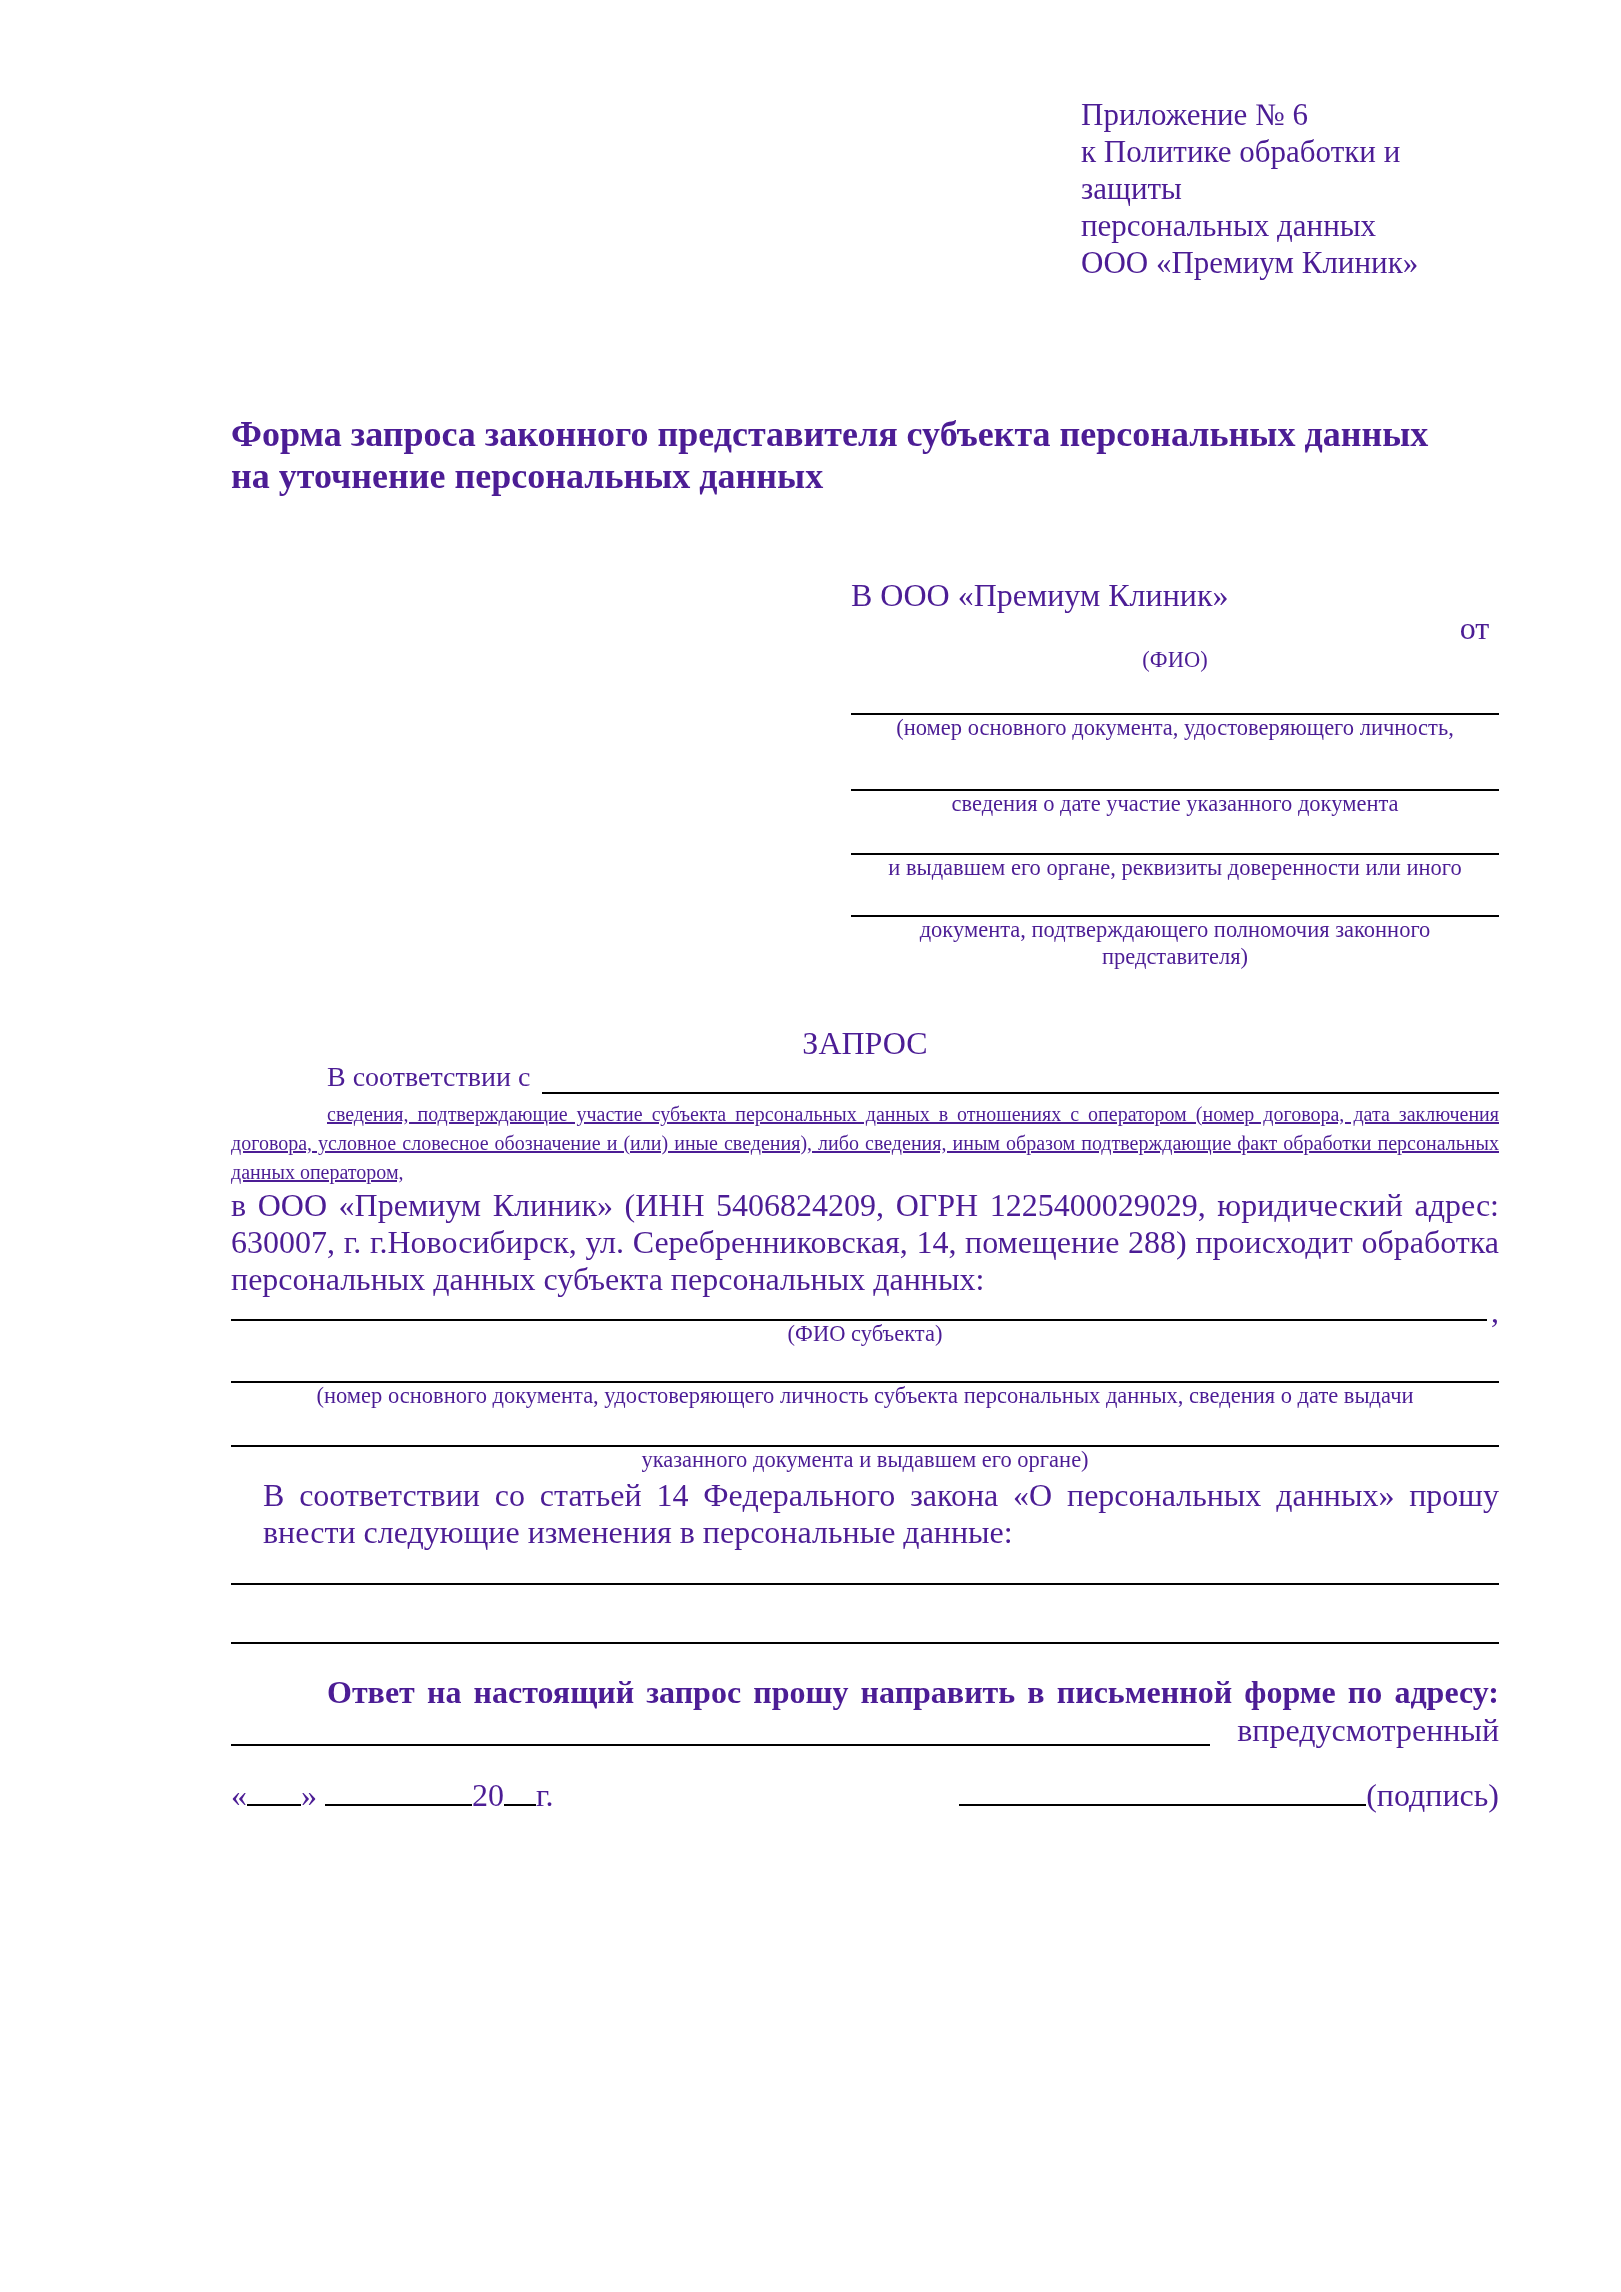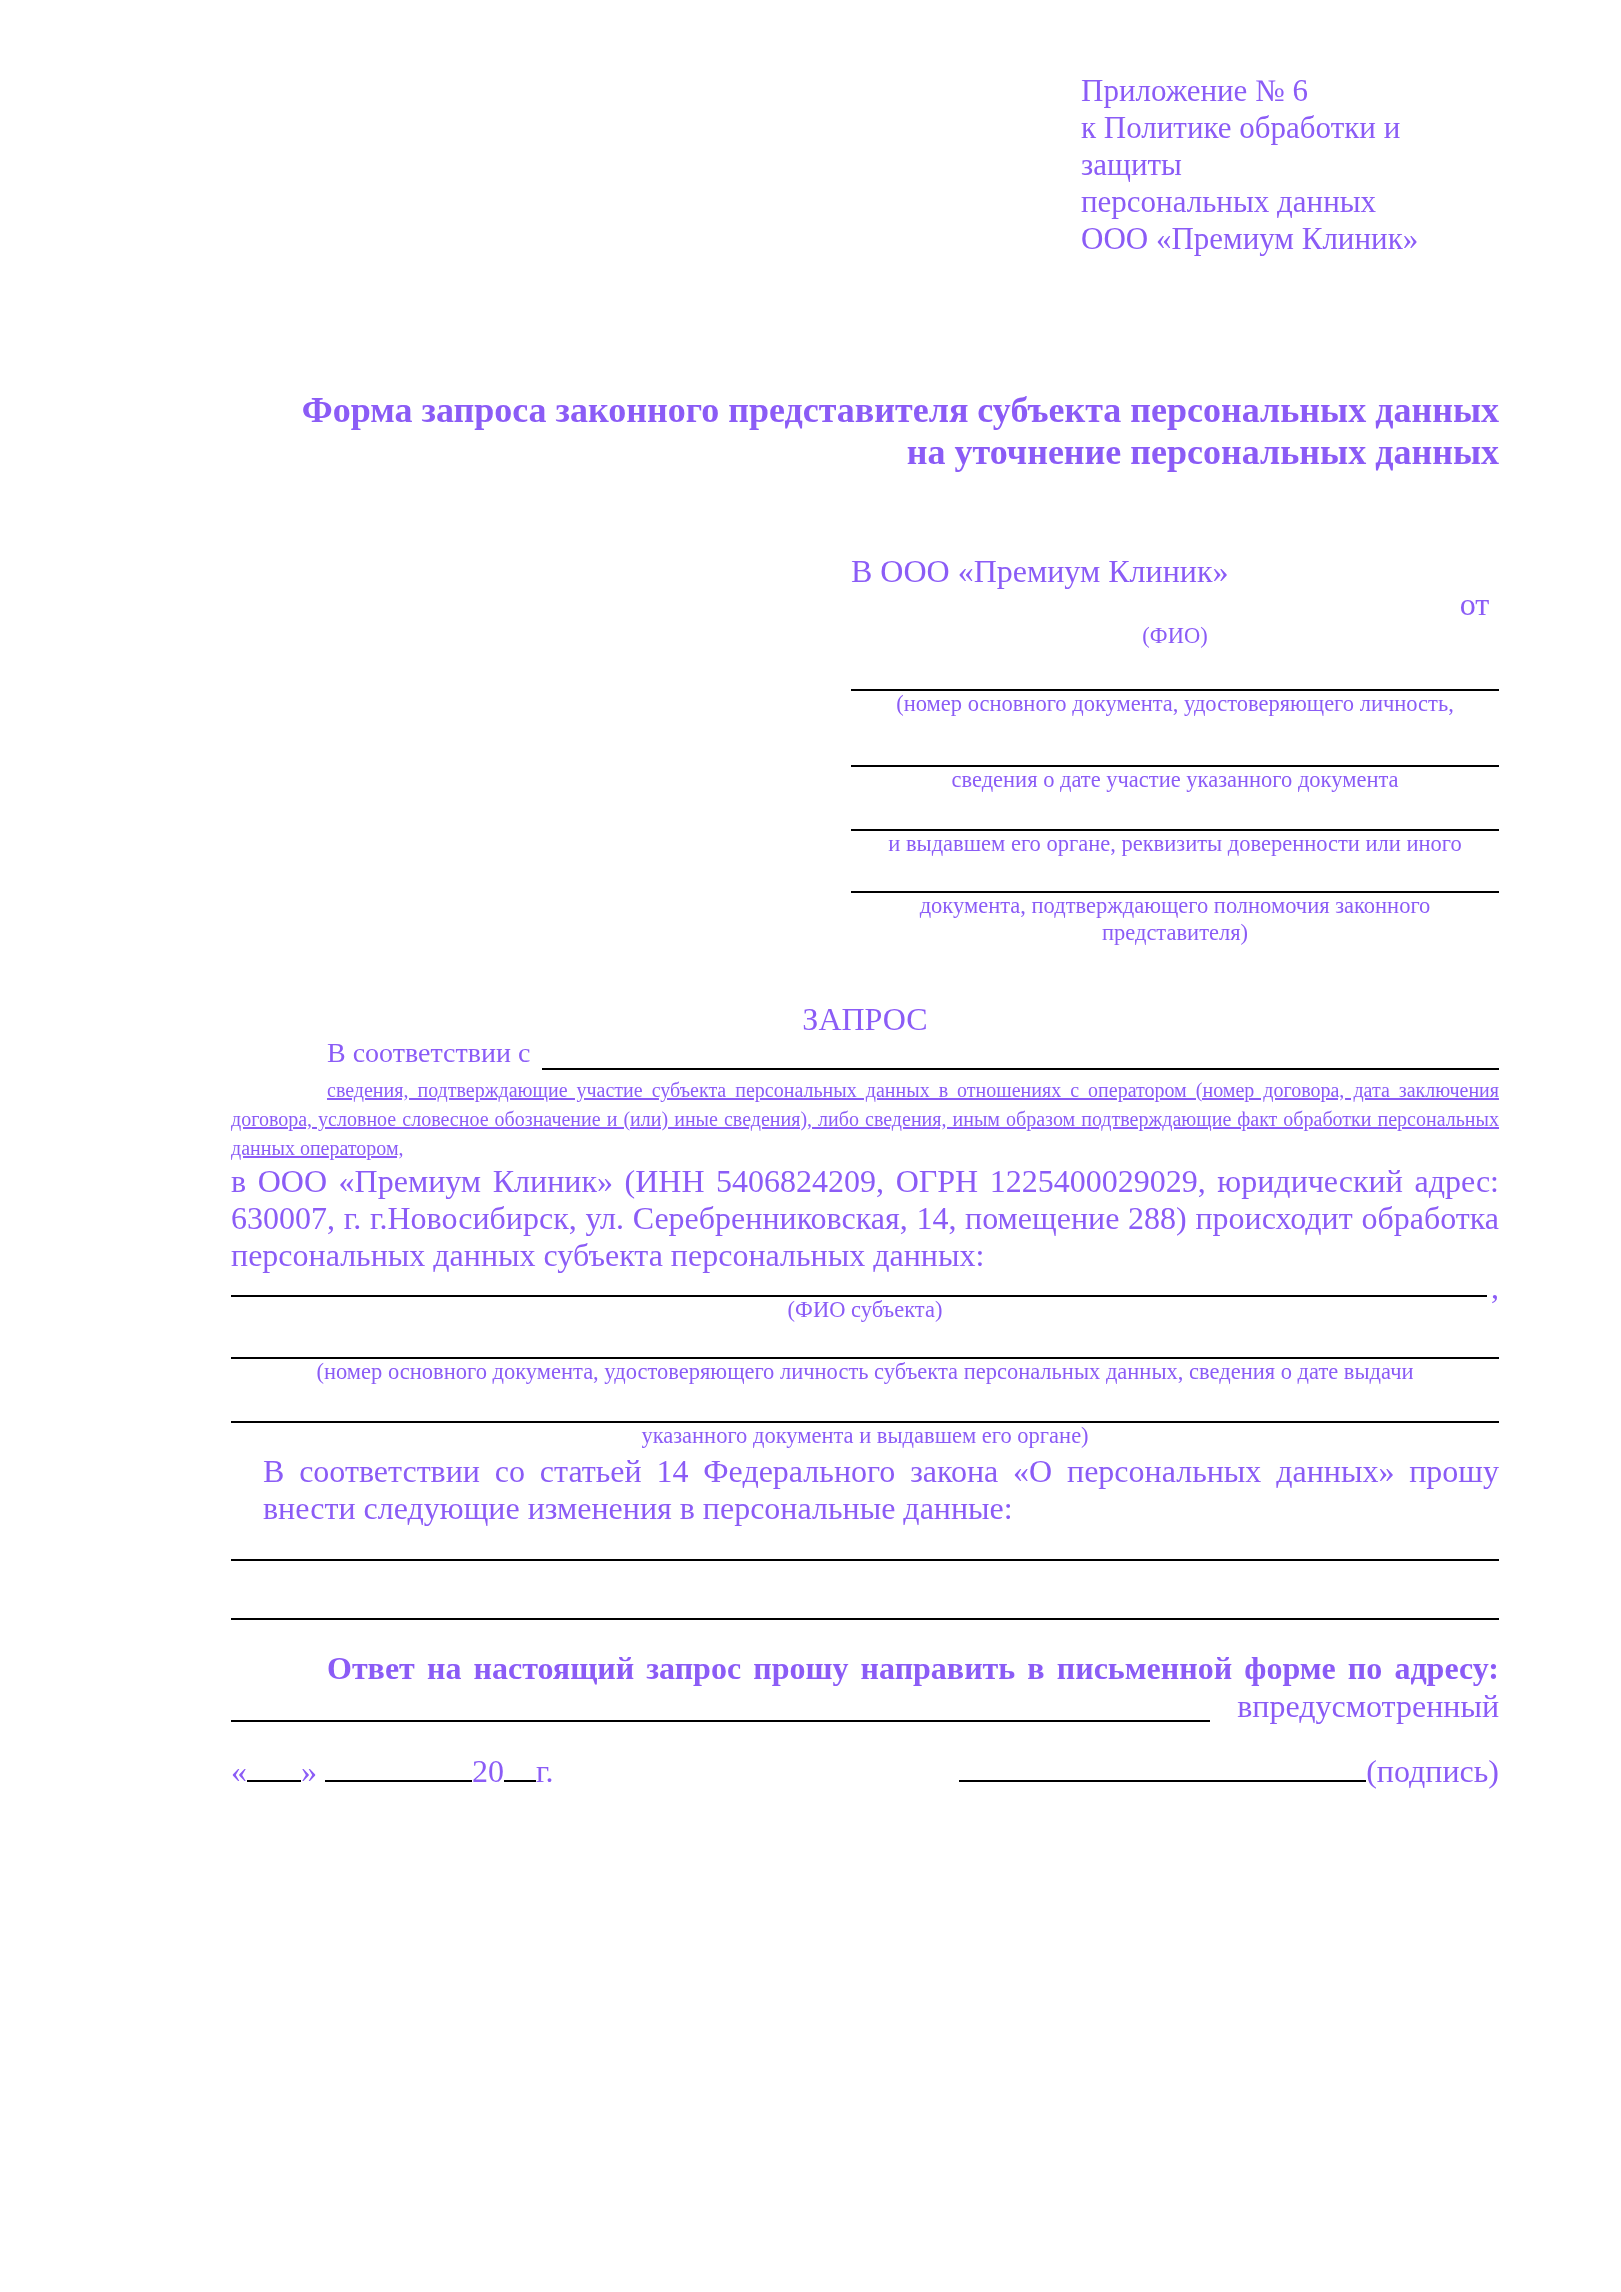--- a/index.html
+++ b/index.html
@@ -1,29 +1,29 @@
 <!DOCTYPE html>
 <html><head>
 <meta charset="utf-8">
 <style>
   html,body { margin:0; padding:0; background:#ffffff; }
   .page {
     position:relative;
     width:1621px; height:2293px;
     background:#ffffff;
-    color:#8b5cf6;
+    color:#4c1d95;
     font-family:"Liberation Serif", serif;
     box-sizing:border-box;
-    padding:72px 122px 0 231px;
+    padding:96px 122px 0 231px;
     overflow:hidden;
   }
   
   .annex { margin-left:850px; font-size:31px; line-height:37px; }
   
-  .title { margin-top:132px; text-align:right; font-weight:bold; font-size:36px; line-height:42px; }
+  .title { margin-top:132px; text-align:left; font-weight:bold; font-size:36px; line-height:42px; }
   
   .addressee { margin-top:80px; margin-left:620px; width:648px; font-size:32px; }
   .addr-org { line-height:37px; }
   .from-row { display:flex; align-items:flex-end; height:33px;flex-direction:column; }
   .from-row .lbl { margin-right:9.8px; line-height:29px; }
   .fill { flex:1 1 auto; border-bottom:2.9px solid #000; }
   .cap { font-size:22.5px; line-height:26.5px; text-align:center; }
   .rule { border-bottom:2.9px solid #000; }
   .h40 { height:39px; } .h49 { height:48px; } .h36 { height:35px; }
   .h35 { height:34px; } .h34 { height:33px; } .h37 { height:36px; }

